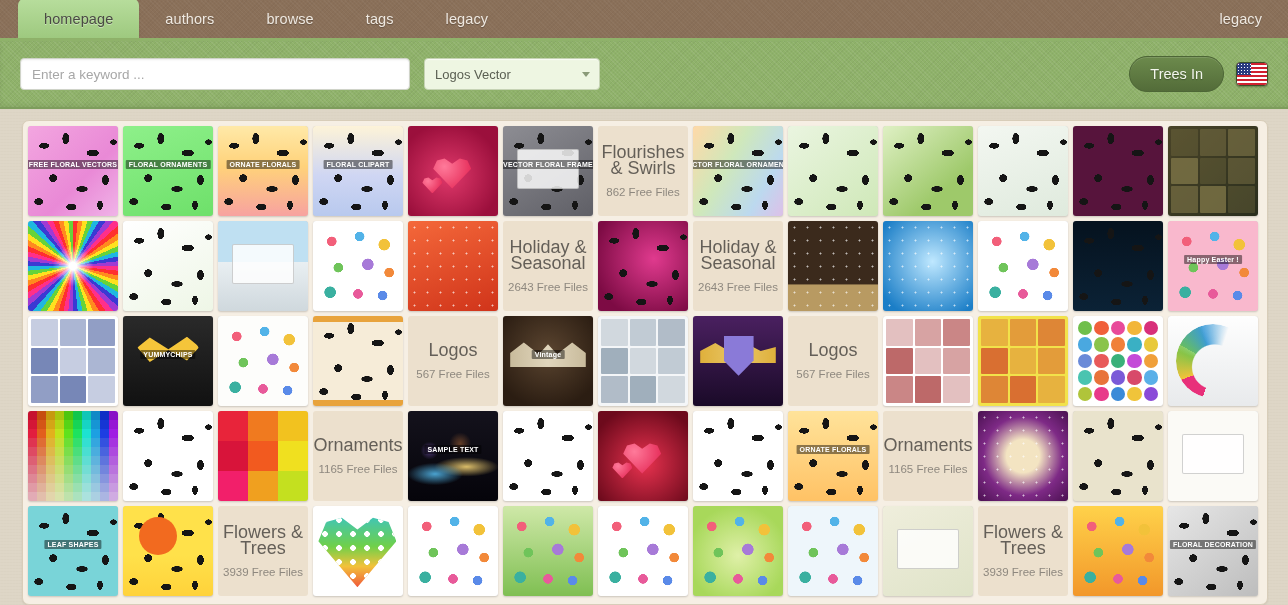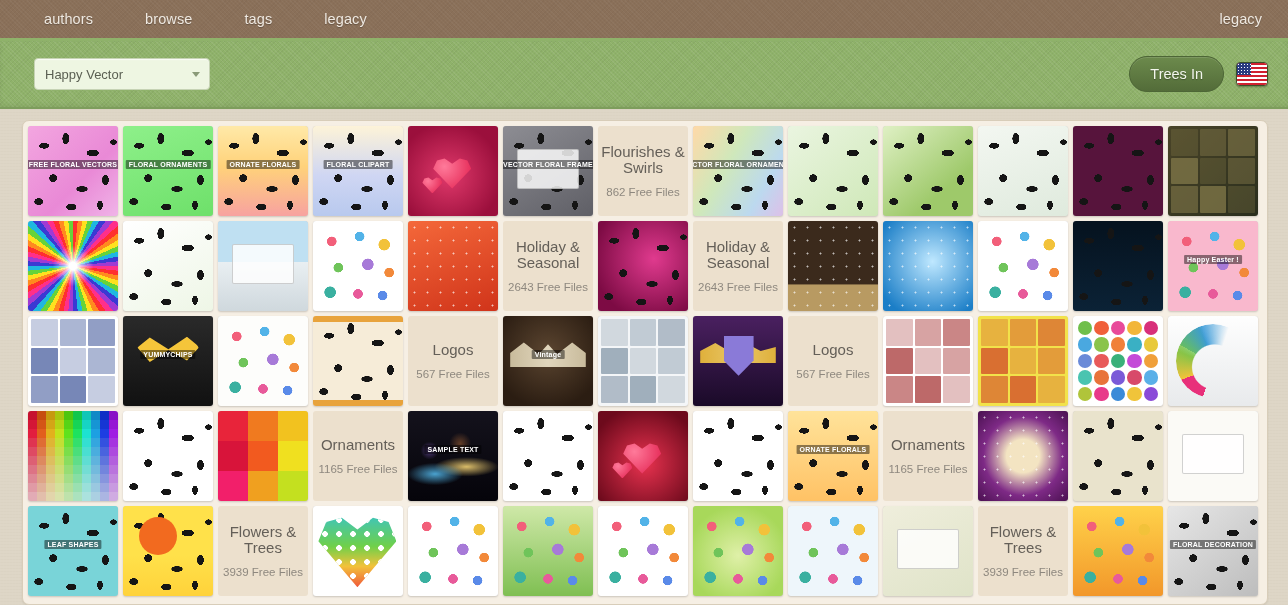--- a/index.html
+++ b/index.html
@@ -165,21 +165,21 @@
   }
   .cell.thumb { background: #ccc; box-shadow: 0 1px 2px rgba(0,0,0,.18); }
   .cell.cat {
     background: #ece0cd;
     display: flex; flex-direction: column;
     align-items: center; justify-content: center;
     color: #6f6a62; text-align: center;
     padding: 4px 3px;
     box-shadow: none;
   }
-  .cat .cat-title { font-size: 15px; line-height: 16px; color: #645f58; }
+  .cat .cat-title { font-size: 18px; line-height: 16px; color: #645f58; }
   .cat .cat-count { font-size: 11.5px; color: #8e887f; margin-top: 10px; }
   
   .art { position: absolute; inset: 0; }
   .cap {
     position: absolute; left: 50%; transform: translateX(-50%);
     font-size: 7px; letter-spacing: .2px; white-space: nowrap;
     color: #fff; padding: 1px 3px; border-radius: 1px;
     font-family: "Liberation Sans", sans-serif; font-weight: bold;
   }
   .vines {
@@ -199,31 +199,33 @@
   .wm {
     position: absolute; right: 3px; bottom: 2px;
     font-size: 5px; color: rgba(255,255,255,.75); letter-spacing: .2px;
   }
 </style>
 </head>
 <body>
 
 <div class="navbar">
   <div class="tabs">
+      <div class="tab active">homepage</div>
       <div class="tab">authors</div>
       <div class="tab">browse</div>
       <div class="tab">tags</div>
       <div class="tab">legacy</div>
     </div>
   <div class="tab legacy">legacy</div>
 </div>
 
 <div class="searchbar">
+  <input class="kw-input" type="text" placeholder="Enter a keyword ..." style="">
   <div class="select-wrap">
-    <span>Happy Vector</span>
+    <span>Logos Vector</span>
     <span class="caret"></span>
   </div>
 
   <div class="auth">
     <button class="auth-btn">Trees In</button>
     <div class="flag-btn">
       <div class="stripes"></div>
       <div class="canton"></div>
     </div>
   </div>

